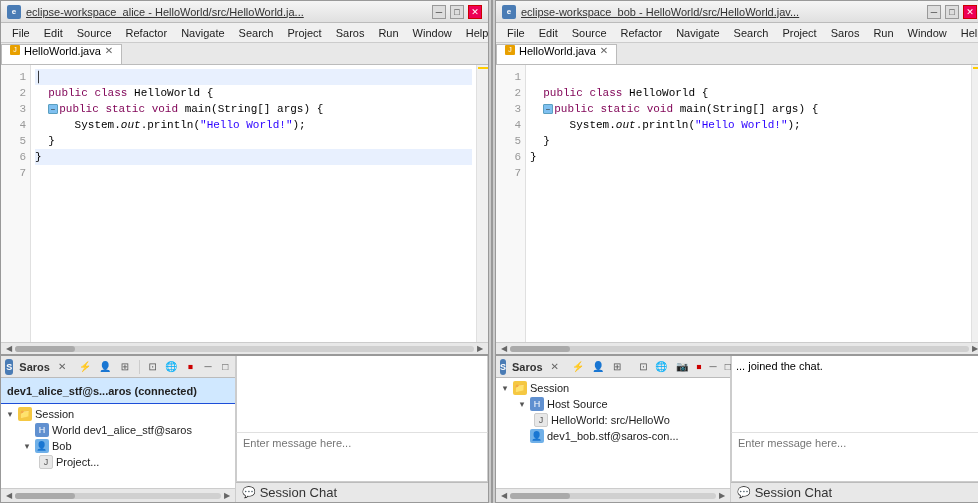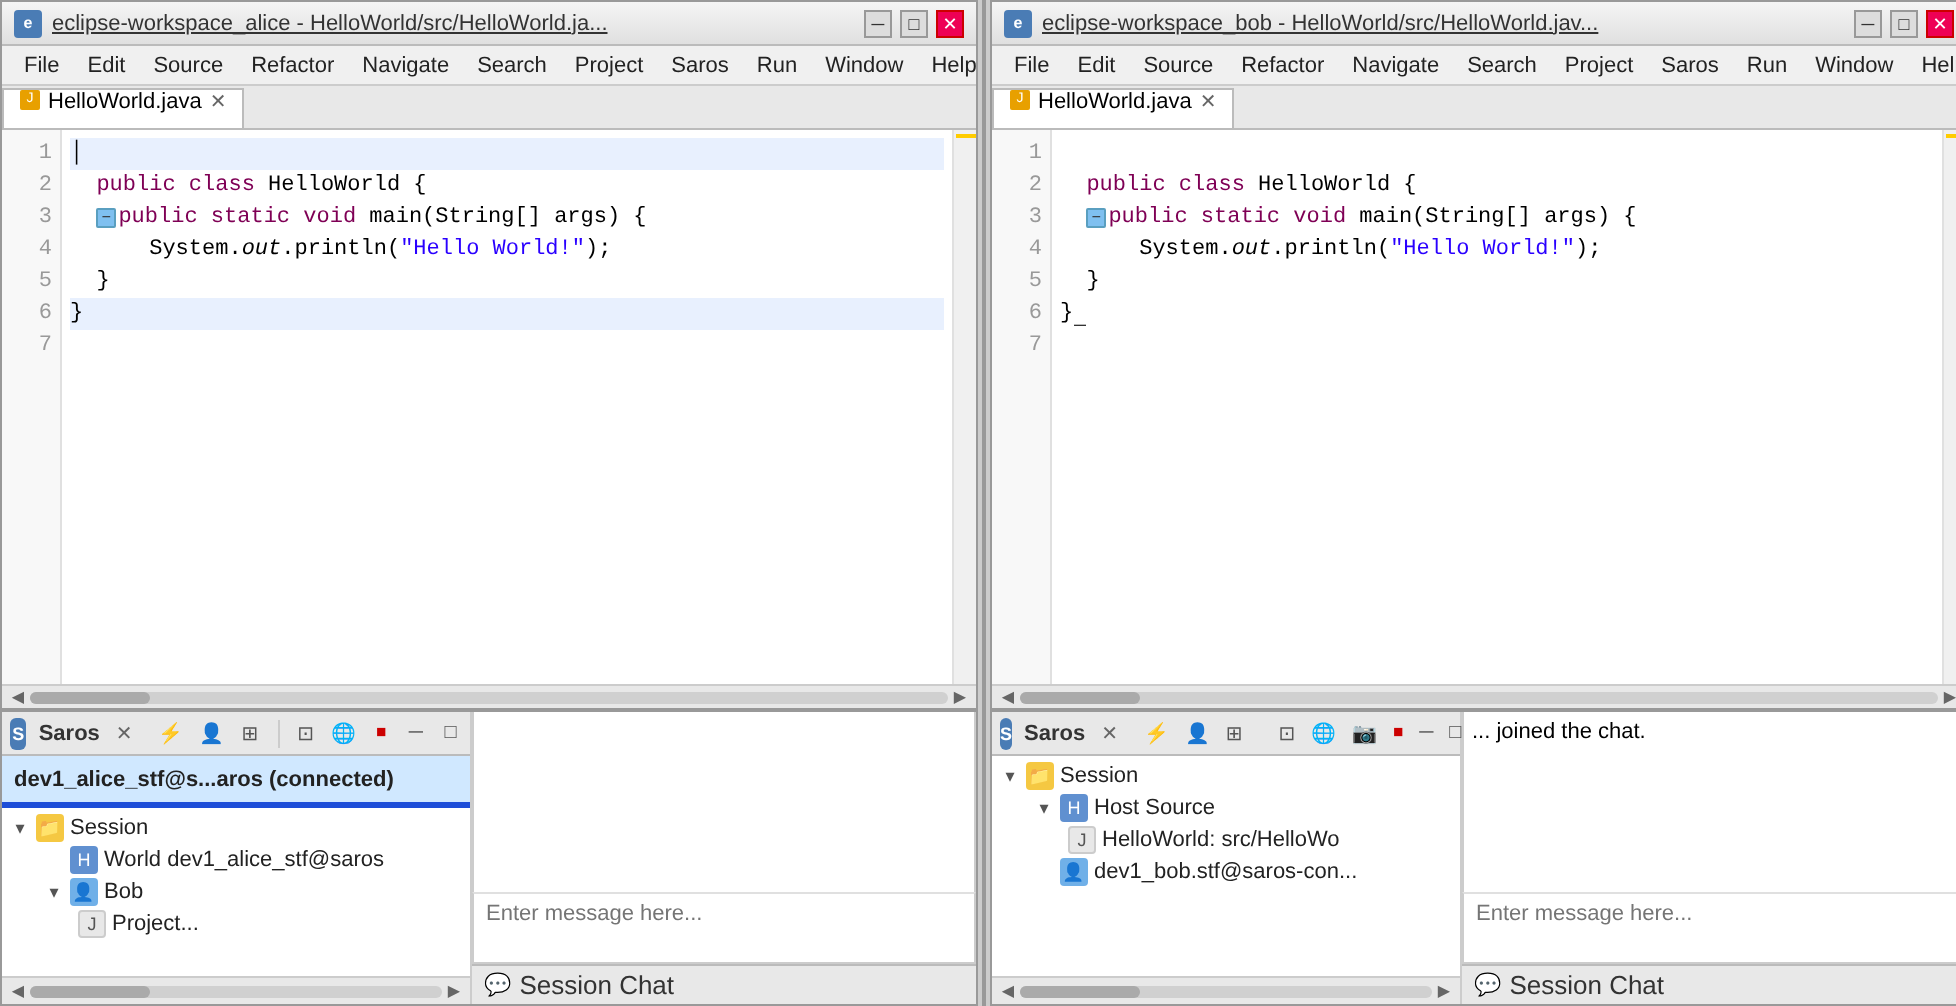--- a/index.html
+++ b/index.html
@@ -297,21 +297,21 @@
     }
 
     .session-user-header {
       height: 26px;
       background: #d0e8ff;
       display: flex;
       align-items: center;
       padding: 0 6px;
       font-size: 11px;
       color: #222;
-      border-bottom: 3px solid #1d4ed8;
+      border-bottom: 1px solid #1d4ed8;
       font-weight: bold;
     }
     .session-tree {
       flex: 1;
       overflow-y: auto;
       background: #fff;
       padding: 2px 0;
     }
     .tree-item {
       display: flex;
@@ -372,21 +372,21 @@
     .chat-messages {
       flex: 1;
       background: #fff;
       border-left: 1px solid #ccc;
       border-right: 1px solid #ccc;
       overflow-y: auto;
       padding: 4px;
       font-size: 11px;
     }
     .chat-input-area {
-      height: 36px;
+      height: 50px;
       background: #5eead4;
       border: 1px solid #ccc;
       border-top: 1px solid #e0e0e0;
       display: flex;
       flex-direction: column;
     }
     .chat-input {
       flex: 1;
       border: none;
       outline: none;

